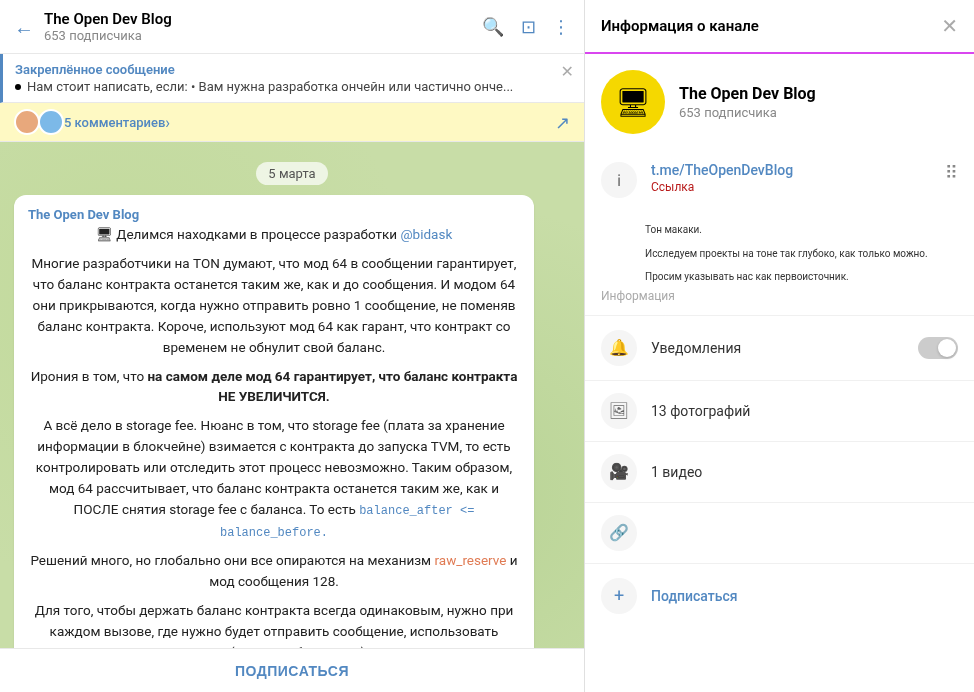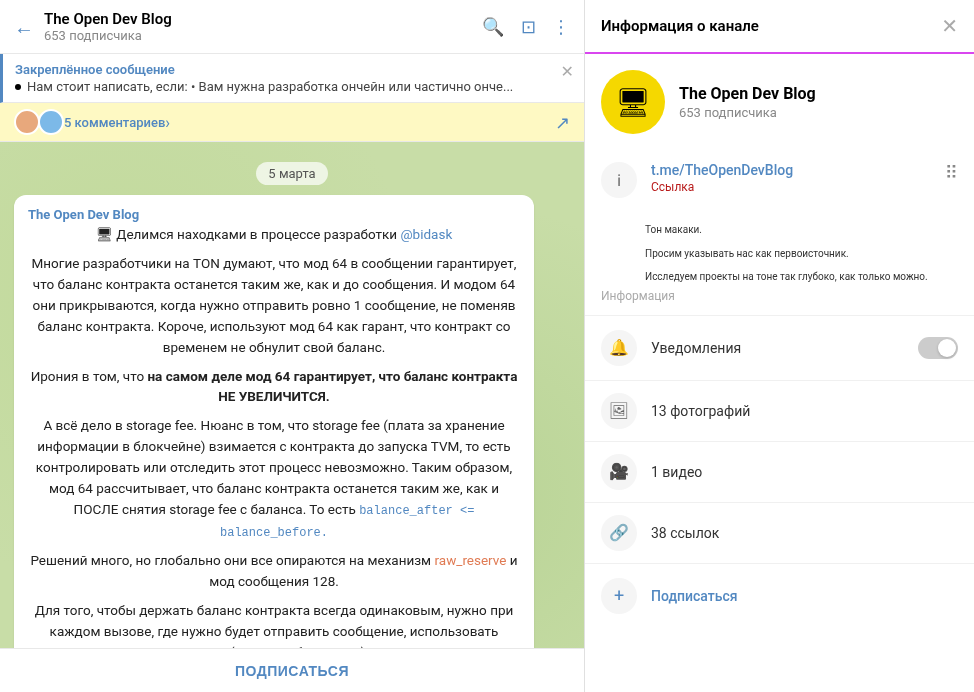--- a/index.html
+++ b/index.html
@@ -534,22 +534,22 @@
         <div class="info-link">t.me/TheOpenDevBlog</div>
         <div class="info-label">Ссылка</div>
       </div>
       <span class="info-qr">⠿</span>
     </div>
   </div>
 
   <div class="description-block">
     <div class="description-text">
       <p>Тон макаки.</p>
+      <p>Исследуем проекты на тоне так глубоко, как только можно.</p>
       <p>Просим указывать нас как первоисточник.</p>
-      <p>Исследуем проекты на тоне так глубоко, как только можно.</p>
     </div>
     <div class="info-meta-label">Информация</div>
   </div>
 
   <div class="notifications-row">
     <div class="info-icon">🔔</div>
     <span class="notif-label">Уведомления</span>
     <div class="toggle-off"></div>
   </div>
 
@@ -558,21 +558,20 @@
     <span class="media-label">13 фотографий</span>
   </div>
 
   <div class="media-row">
     <div class="media-icon-box">🎥</div>
     <span class="media-label">1 видео</span>
   </div>
 
   <div class="media-row">
     <div class="media-icon-box">🔗</div>
-    <span class="media-label">38 ссылок</span>
   </div>
 
   <div class="subscribe-row">
     <div class="subscribe-icon-box">+</div>
     <span class="subscribe-label">Подписаться</span>
   </div>
 
 </div>
 
 </body></html>

